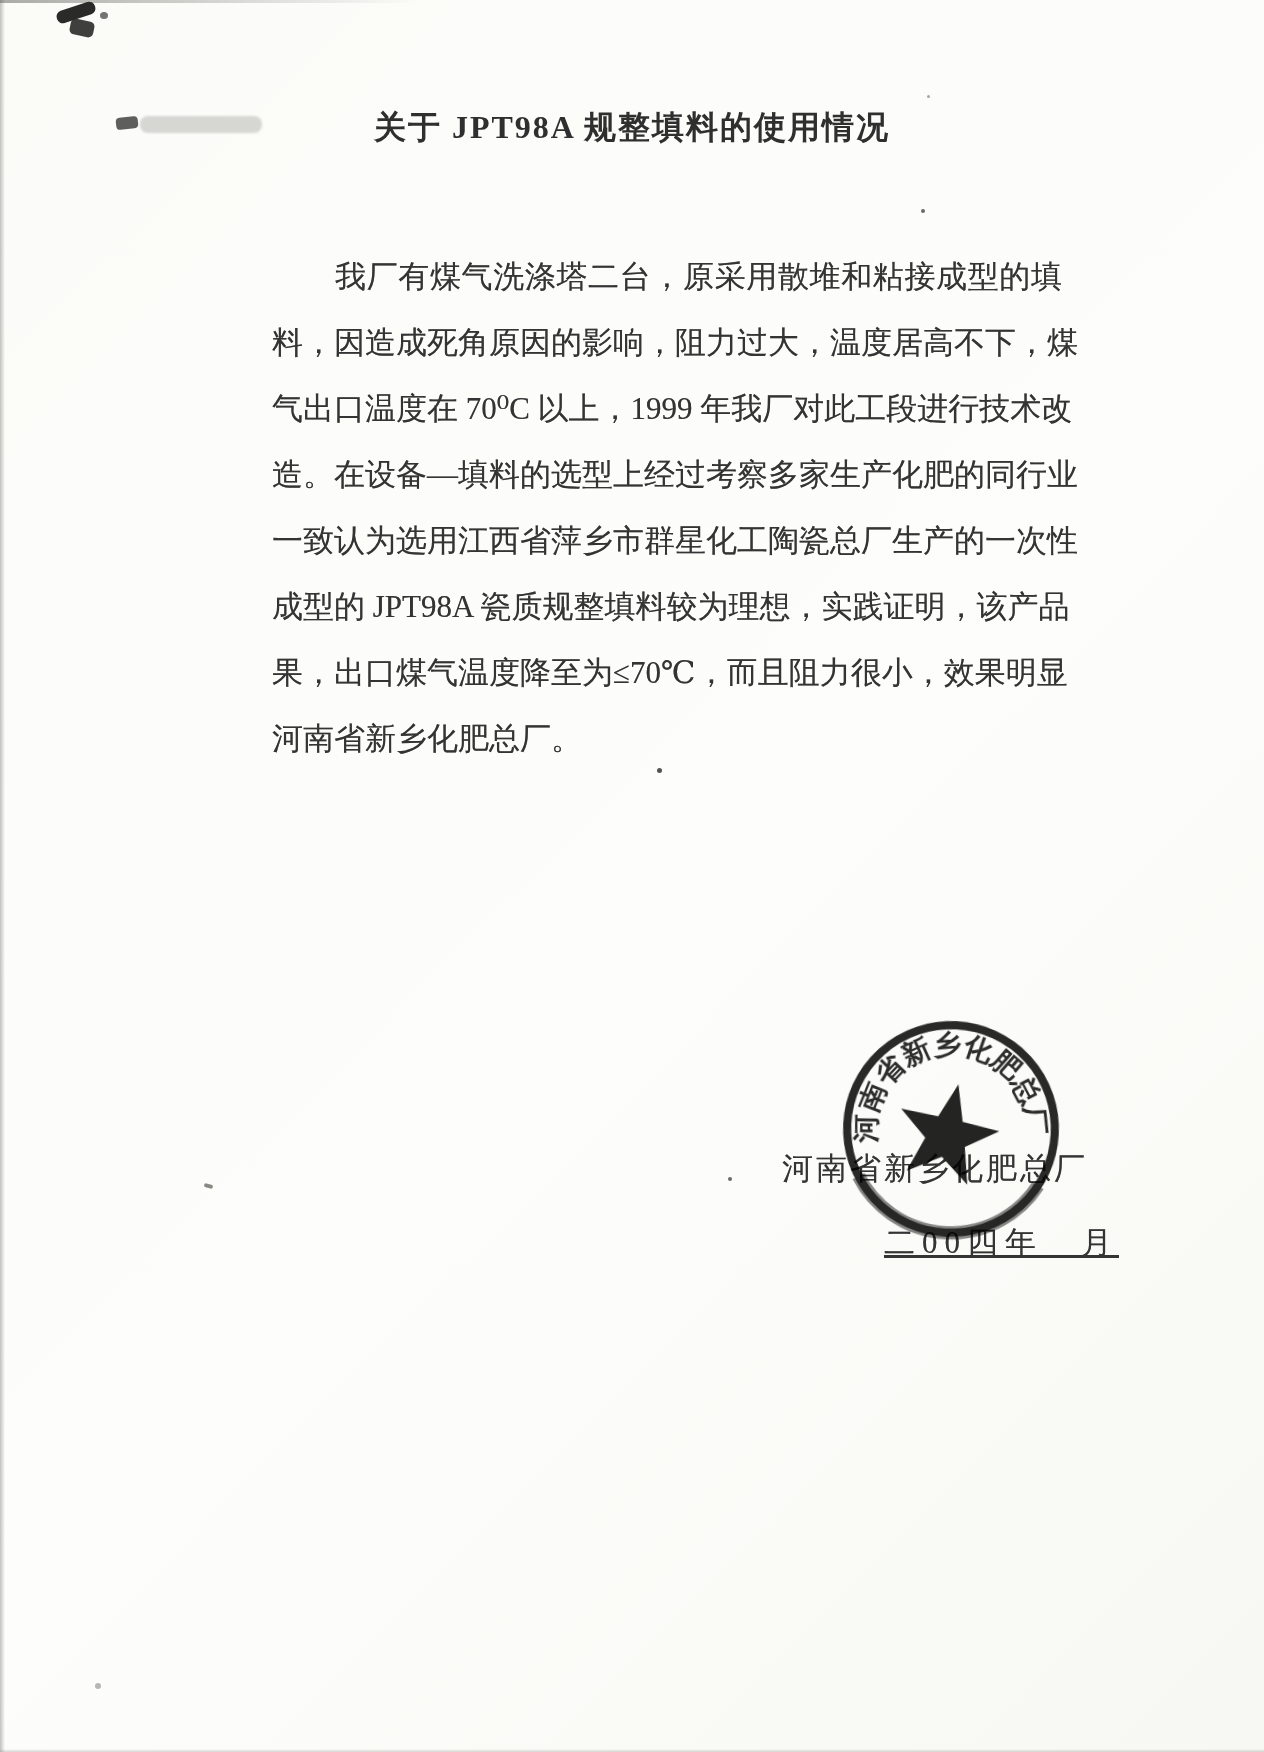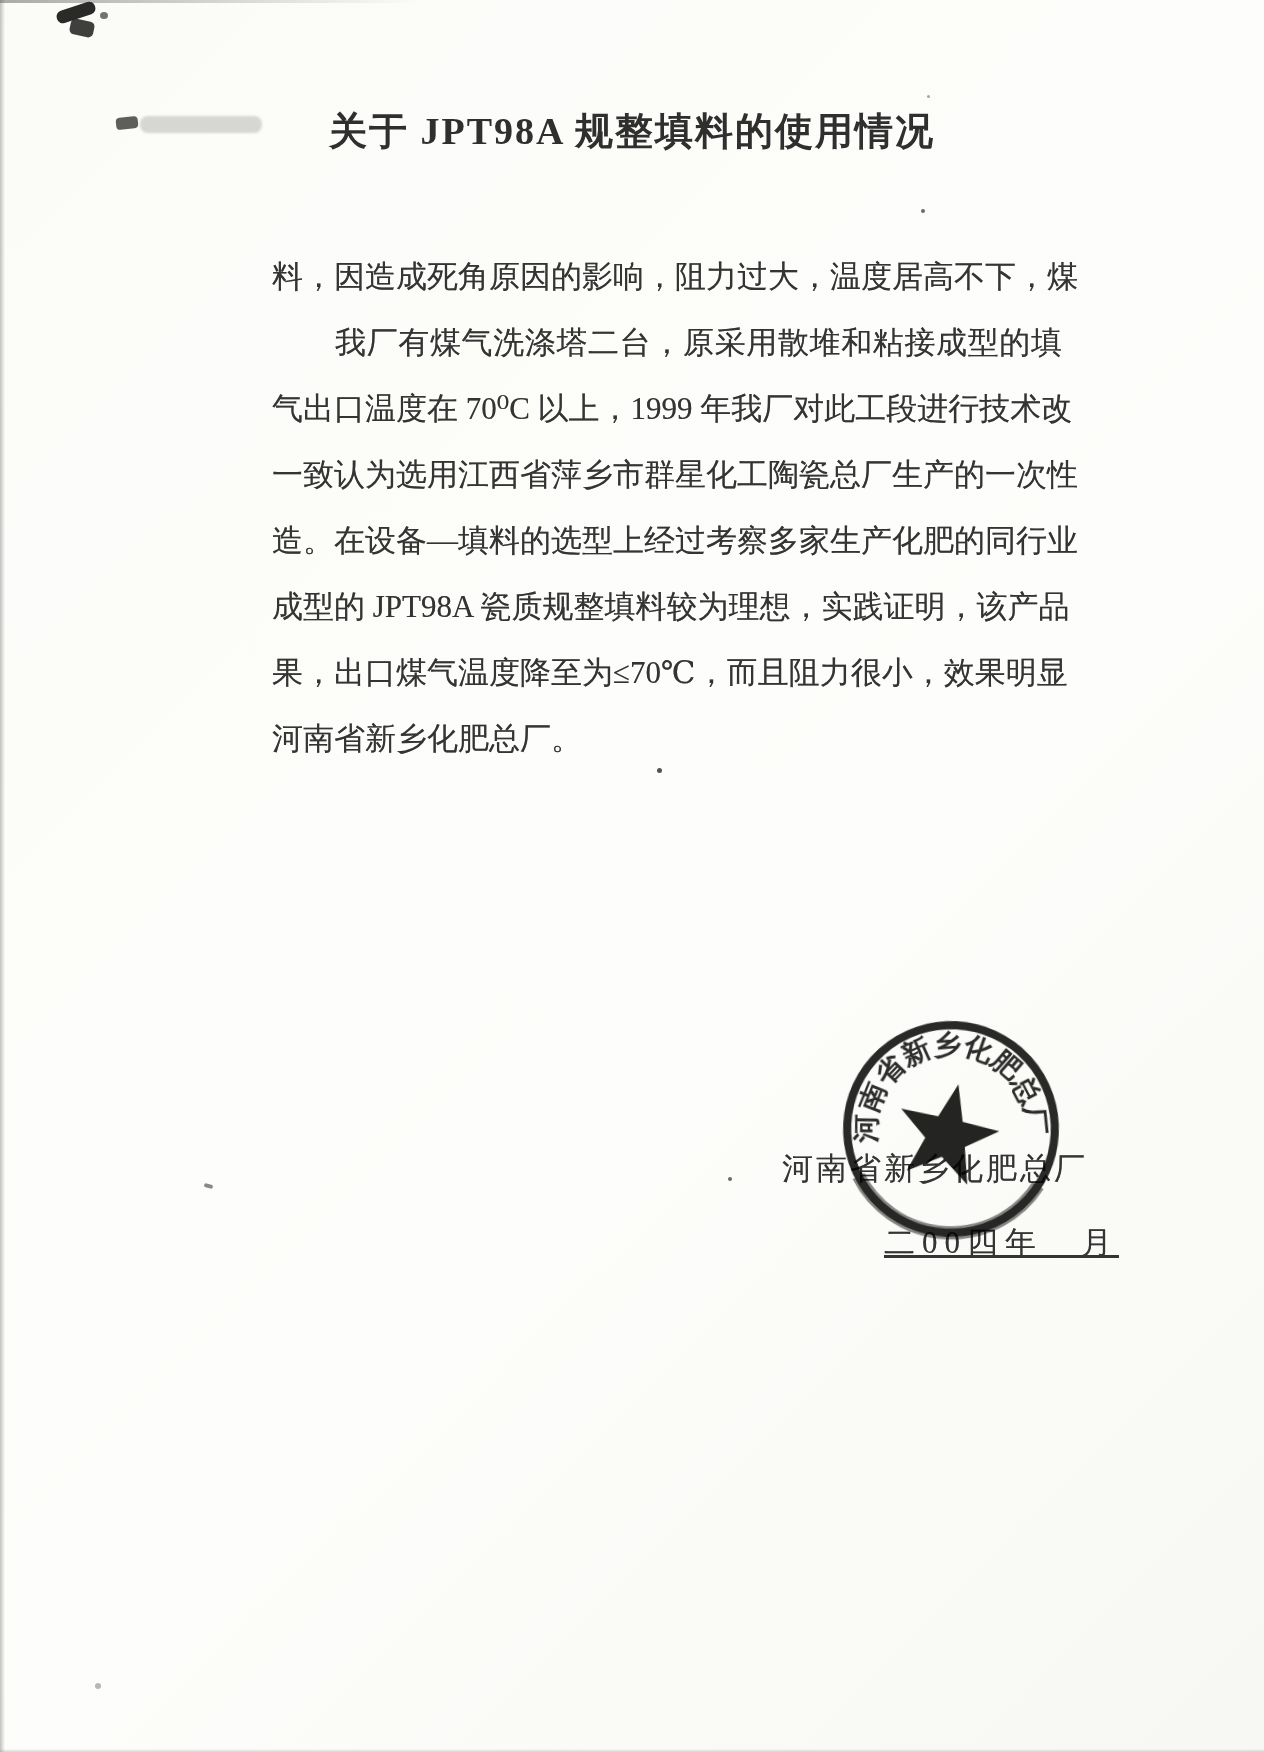--- a/index.html
+++ b/index.html
@@ -16,21 +16,21 @@
   
   .edge-left{position:absolute;left:0;top:0;width:5px;height:100%;
     background:linear-gradient(to right,rgba(120,120,115,.45),rgba(120,120,115,0));}
   .edge-top{position:absolute;left:0;top:0;width:420px;height:3px;
     background:linear-gradient(to right,rgba(90,90,85,.5),rgba(90,90,85,0));}
   .edge-bottom{position:absolute;left:0;bottom:0;width:100%;height:3px;
     background:linear-gradient(to top,rgba(140,140,135,.35),rgba(140,140,135,0));}
 
   .title{
     position:absolute;top:106px;left:0;width:100%;
-    text-align:center;font-size:38px;font-weight:600;
+    text-align:center;font-size:32px;font-weight:600;
     letter-spacing:2px;color:#2f2f2f;
   }
   .bodytext{
     position:absolute;top:244px;left:272px;width:790px;
     font-size:31px;color:#343434;
   }
   .line{
     height:66px;line-height:66px;white-space:nowrap;
     text-align:justify;text-align-last:justify;
     
@@ -85,25 +85,25 @@
   <div class="dot d1"></div>
   <div class="dot d2"></div>
   <div class="dot d3"></div>
   <div class="dot d4"></div>
   <div class="dot d5"></div>
   <div class="dot d6"></div>
 
   <div class="title">关于 JPT98A 规整填料的使用情况</div>
 
   <div class="bodytext">
+    <div class="line first">我厂有煤气洗涤塔二台，原采用散堆和粘接成型的填</div>
     <div class="line">料，因造成死角原因的影响，阻力过大，温度居高不下，煤</div>
-    <div class="line first">我厂有煤气洗涤塔二台，原采用散堆和粘接成型的填</div>
     <div class="line">气出口温度在 70⁰C 以上，1999 年我厂对此工段进行技术改</div>
+    <div class="line">造。在设备—填料的选型上经过考察多家生产化肥的同行业</div>
     <div class="line">一致认为选用江西省萍乡市群星化工陶瓷总厂生产的一次性</div>
-    <div class="line">造。在设备—填料的选型上经过考察多家生产化肥的同行业</div>
     <div class="line">成型的 JPT98A 瓷质规整填料较为理想，实践证明，该产品</div>
     <div class="line">果，出口煤气温度降至为≤70℃，而且阻力很小，效果明显</div>
     <div class="line last">河南省新乡化肥总厂。</div>
   </div>
 
   <div class="sig sig-org">河南省新乡化肥总厂</div>
   <div class="sig sig-date">二00四年　月</div>
 
   <div class="stamp">
     <svg width="226" height="226" viewBox="0 0 222 222">

